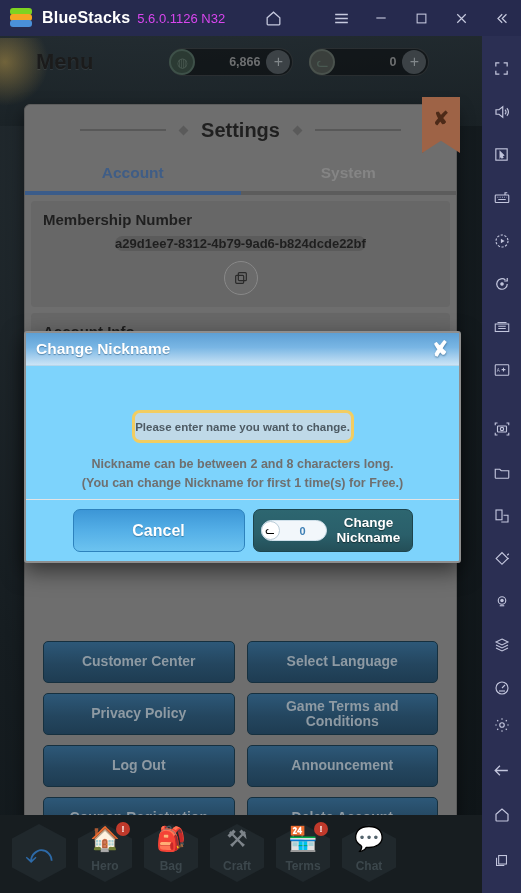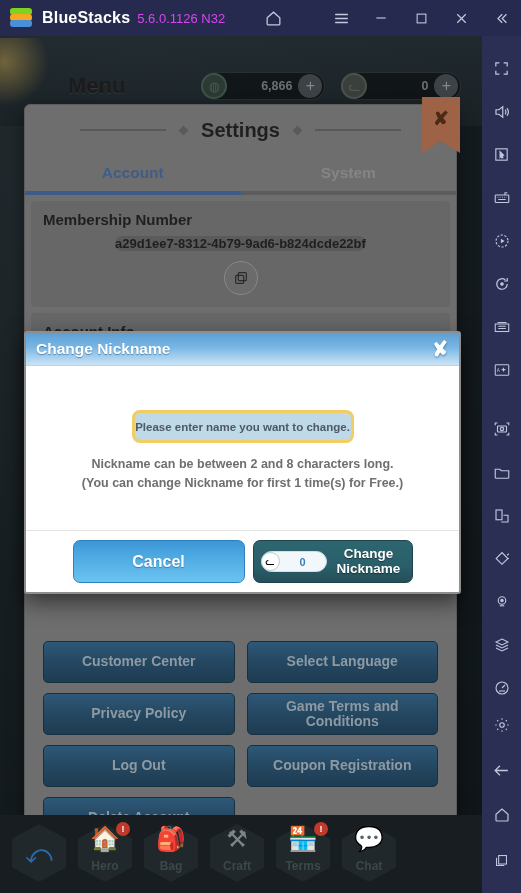--- a/index.html
+++ b/index.html
@@ -51,22 +51,22 @@
     background: linear-gradient(180deg,#222b30 0%, #1a2226 100%);
     opacity:.9;
   }
   .corner-orn {
     position: absolute; left: 0; top: 2px; width: 48px; height: 80px;
     background: radial-gradient(circle at 10% 30%, rgba(180,148,70,.55), rgba(180,148,70,0) 62%);
   }
 
   
   .topbar {
-    position: absolute; top: 28px; left: 0; width: 482px; height: 44px;
-    display: flex; align-items: center; margin-left: 32px;
+    position: absolute; top: 4px; left: 0; width: 482px; height: 44px;
+    display: flex; align-items: center;
   }
   .menu-title {
     color: #1b1b1b; font-size: 22px; font-weight: bold; margin-left: 36px;
     text-shadow: 0 1px 0 rgba(255,255,255,.08);
   }
   .res {
     display: flex; align-items: center; height: 28px;
     background: rgba(0,0,0,.42); border-radius: 14px;
     border: 1px solid rgba(255,255,255,.10);
     padding-right: 2px; margin-left: 16px;
@@ -175,22 +175,22 @@
   .back-arrow { color: #2d6aa8; font-size: 26px; position: relative; }
   .badge {
     position: absolute; right: 6px; top: 2px; width: 14px; height: 14px;
     background: #c0392b; border-radius: 50%; color: #fff; font-size: 9px;
     display: flex; align-items: center; justify-content: center; font-weight: bold;
     z-index: 3;
   }
 
   
   .modal {
-    position: absolute; left: 24px; top: 295px; width: 437px; height: 263px;
-    background: #ffffff; border: 2px solid #8e8e8e; border-radius: 3px;
+    position: absolute; left: 24px; top: 295px; width: 437px; height: 232px;
+    background: #7dd3fc; border: 2px solid #8e8e8e; border-radius: 3px;
     box-shadow: 0 8px 22px rgba(0,0,0,.55);
     z-index: 30;
   }
   .modal-head {
     height: 33px; background: linear-gradient(180deg,#5d9fd4 0%, #79b6e4 45%, #cbe4f6 100%);
     display: flex; align-items: center; padding: 0 10px;
     border-bottom: 1px solid #b7d6ea;
   }
   .modal-title {
     color: #ffffff; font-size: 15.5px; font-weight: bold;
@@ -359,20 +359,21 @@
       <div class="sect" style="min-height:60px">
         <div class="sect-label">Account Info</div>
       </div>
 
       <div class="btn-grid">
         <div class="menu-btn">Customer Center</div>
         <div class="menu-btn">Select Language</div>
         <div class="menu-btn">Privacy Policy</div>
         <div class="menu-btn">Game Terms and Conditions</div>
         <div class="menu-btn">Log Out</div>
+        <div class="menu-btn">Announcement</div>
         <div class="menu-btn">Coupon Registration</div>
         <div class="menu-btn">Delete Account</div>
       </div>
     </div>
 
     <div class="modal">
       <div class="modal-head">
         <div class="modal-title">Change Nickname</div>
         <div class="modal-x">✘</div>
       </div>

